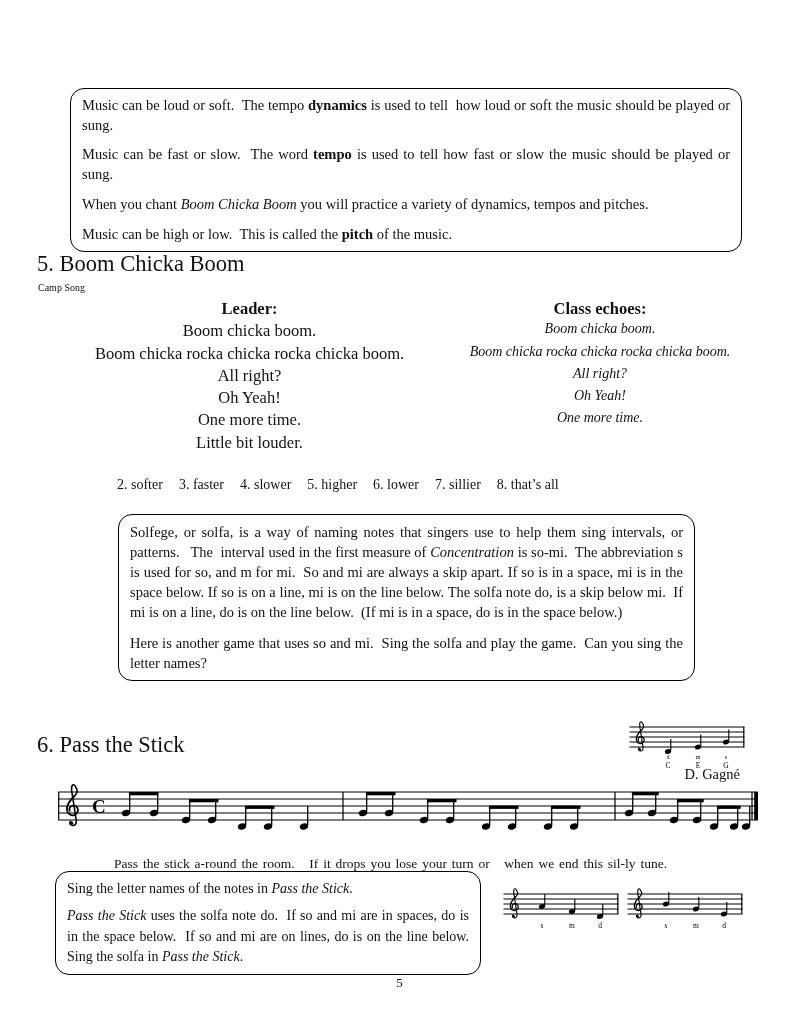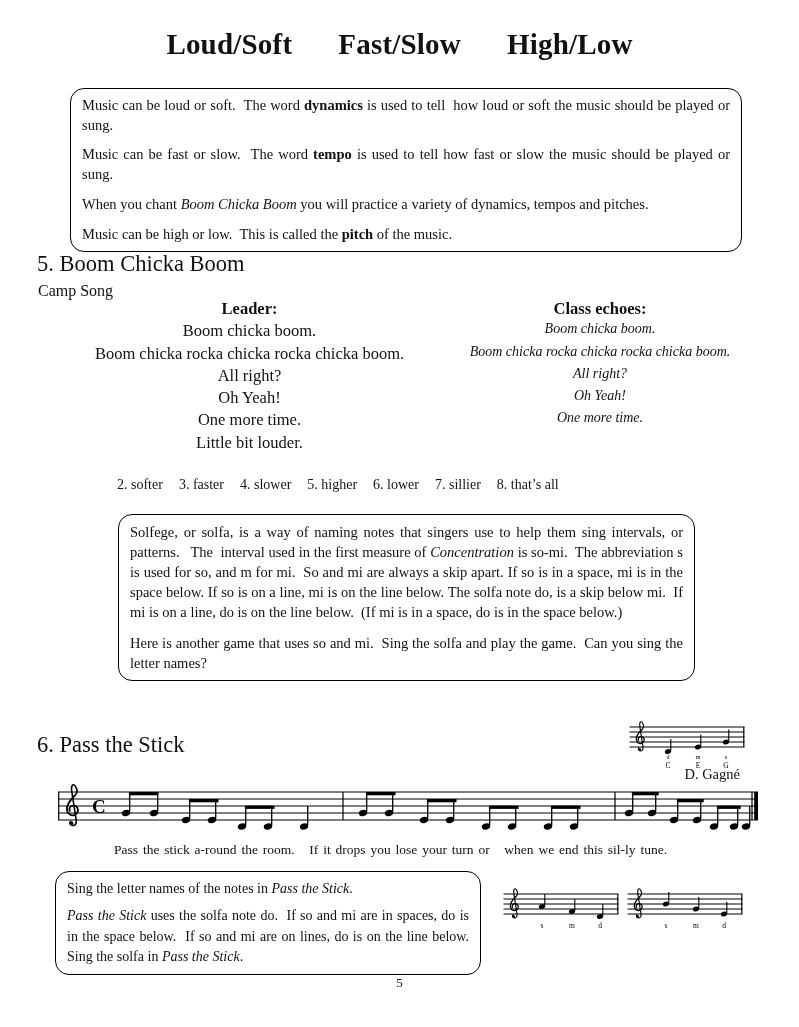--- a/index.html
+++ b/index.html
@@ -5,53 +5,48 @@
   html,body{margin:0;padding:0;background:#fff;}
   body{font-family:"Liberation Serif","DejaVu Serif",serif;color:#111;}
   .page{position:relative;width:799px;height:1027px;background:#fff;overflow:hidden;}
   .abs{position:absolute;}
   .title-row{top:28px;left:0;width:100%;display:flex;justify-content:center;gap:46px;
              font-size:29px;font-weight:bold;letter-spacing:.2px;}
   .box{border:1.8px solid #000;border-radius:14px;padding:7px 11px;font-size:14.5px;line-height:1.36;}
   .box p{margin:0 0 10px;text-align:justify;white-space:pre-wrap;}
   .box p:last-child{margin:0;}
   .h-section{font-size:22.5px;}
-  .subtle{font-size:16px;font-family:Liberation Serif, serif;}
+  .subtle{font-size:10px;font-family:Liberation Serif, serif;}
   .chant{display:flex;}
   .chant .col-left{width:371px;}
   .chant .col-right{width:330px;}
   .chant .row{height:22.3px;font-size:16.5px;white-space:nowrap;}
   .chant .col-right .row{font-size:14px;font-style:italic;}
   .chant .hdr{font-weight:bold;font-style:normal !important;font-size:16.5px !important;}
   .options{display:flex;gap:16px;font-size:14px;white-space:nowrap;}
-  .lyrics{font-size:13.5px;white-space:pre;word-spacing:1.5px;}
+  .lyrics{font-size:13.5px;white-space:pre;word-spacing:1.5px;margin-top:14px;}
   .composer{width:110px;text-align:right;font-size:14.5px;}
   .pagenum{top:975px;left:0;width:100%;text-align:center;font-size:13px;}
   svg{display:block;}
   .staffline{stroke:#000;stroke-width:1;}
   .barline{stroke:#000;stroke-width:1.2;}
   .stem{stroke:#000;stroke-width:1.3;}
   .stem-s{stroke:#000;stroke-width:1.1;}
   .beam{fill:#000;}
   .timesig{font-family:"Liberation Serif",serif;font-weight:bold;font-size:19px;}
   .sv-lab{font-family:"Liberation Serif",serif;}
 </style>
 </head>
 <body>
 
 <div class="page">
 
-  <div class="abs title-row">
-    <span>Loud/Soft</span>
-    <span>Fast/Slow</span>
-    <span>High/Low</span>
-  </div>
 
   <div class="abs box" style="left:70px;top:88px;width:672px;box-sizing:border-box;">
-    <p><span>Music can be loud or soft.  The word </span><b>dynamics</b><span> is used to tell  how loud or soft the music should be played or sung.</span></p>
+    <p><span>Music can be loud or soft.  The tempo </span><b>dynamics</b><span> is used to tell  how loud or soft the music should be played or sung.</span></p>
     <p><span>Music can be fast or slow.  The word </span><b>tempo</b><span> is used to tell how fast or slow the music should be played or sung.</span></p>
     <p><span>When you chant </span><i>Boom Chicka Boom</i><span> you will practice a variety of dynamics, tempos and pitches.</span></p>
     <p><span>Music can be high or low.  This is called the </span><b>pitch</b><span> of the music.</span></p>
   </div>
 
   <div class="abs h-section" style="left:37px;top:251px;">5. Boom Chicka Boom</div>
   <div class="abs subtle" style="left:38px;top:282px;">Camp Song</div>
 
   <div class="abs chant" style="left:64px;top:299px;text-align:center;">
     <div class="col-left">

